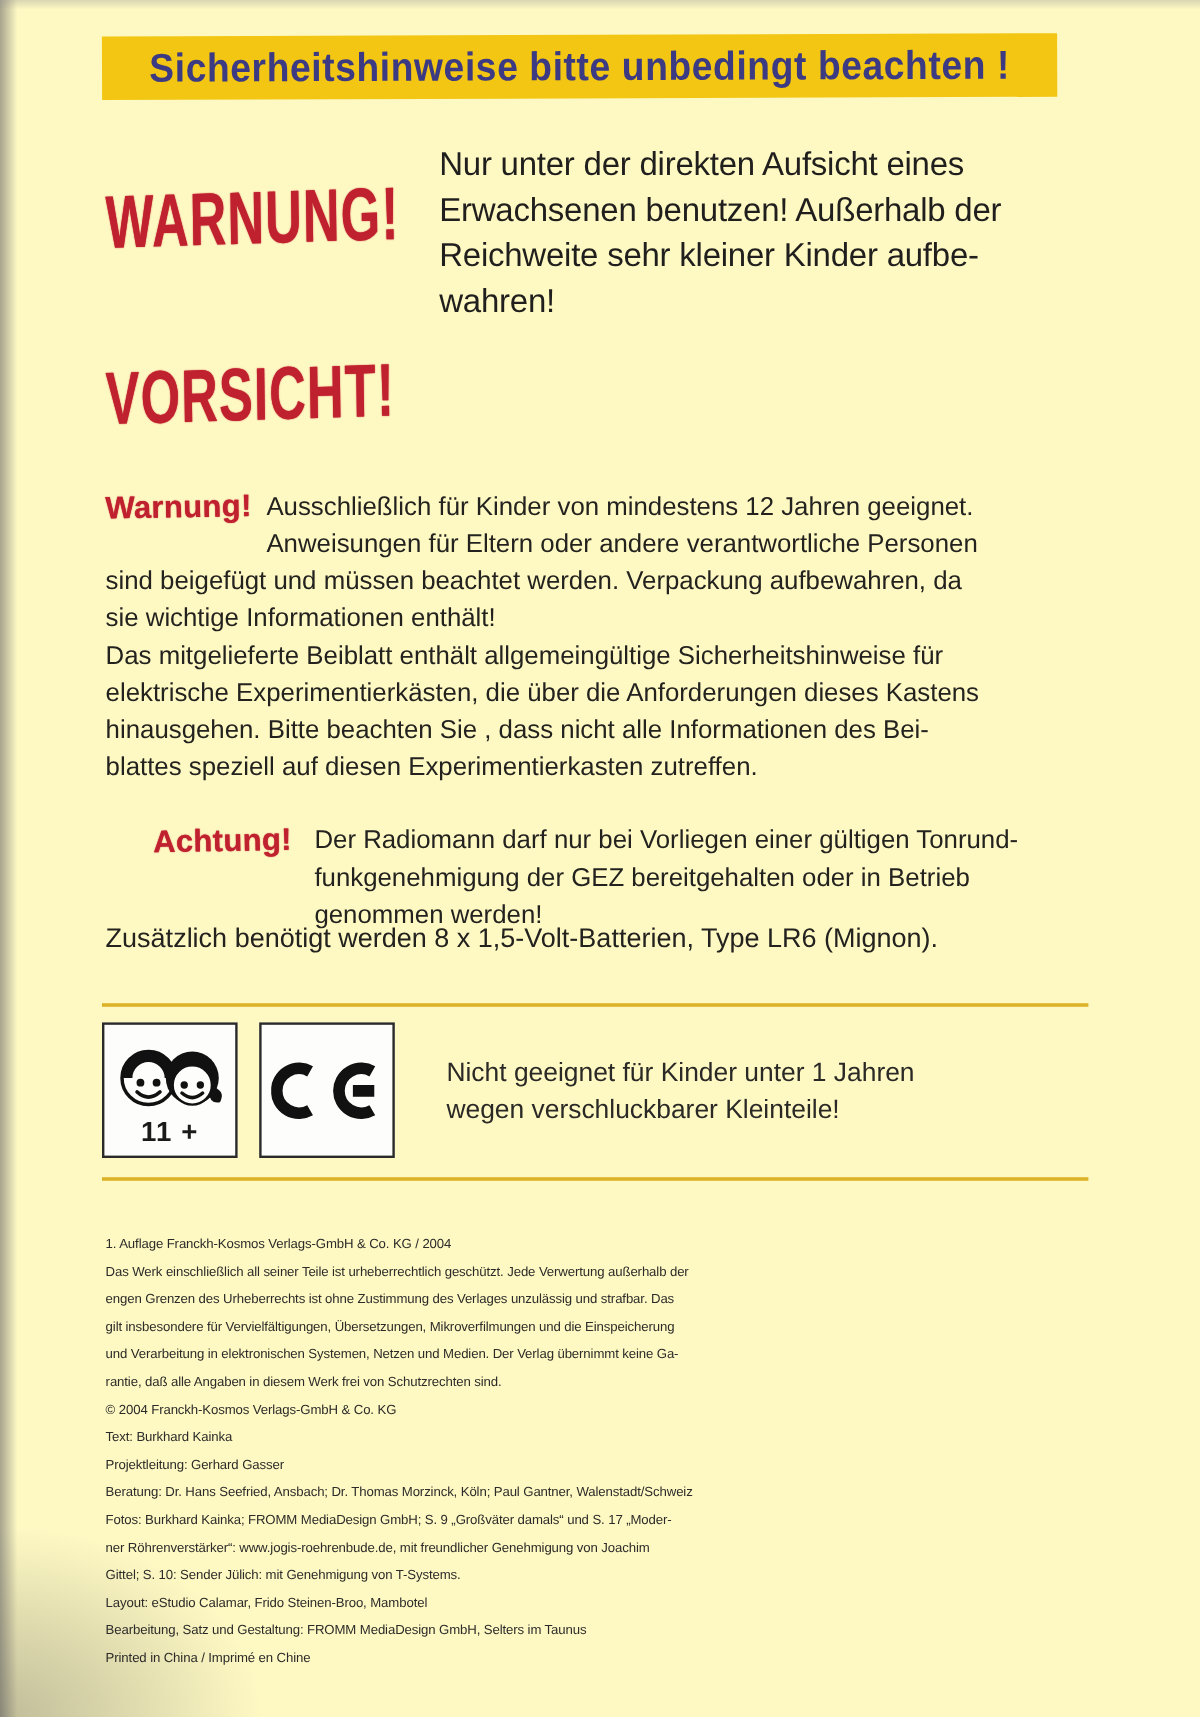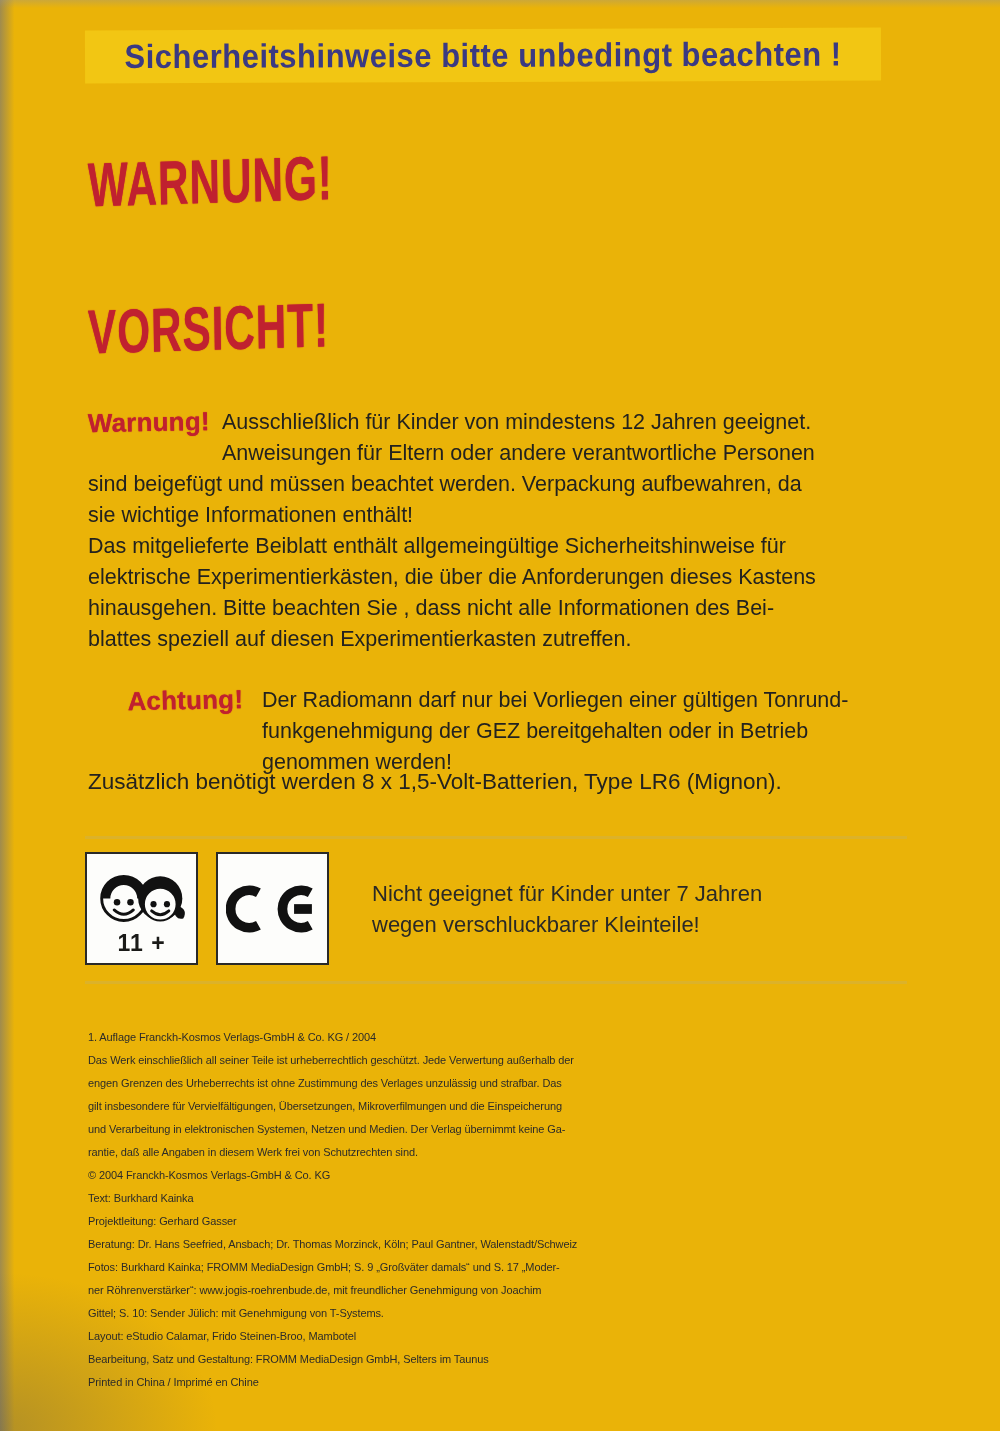--- a/index.html
+++ b/index.html
@@ -1,19 +1,19 @@
 <!DOCTYPE html>
 <html><head>
 <meta charset="utf-8">
 <style>
   html,body{margin:0;padding:0;background:#e8e6e0;}
   .page{
     position:relative;
     width:1000px;height:1431px;
-    background:#eab308;
+    background:#fef9c3;
     overflow:hidden;
     font-family:"Liberation Sans", sans-serif;
     color:#21201e;
   }
   
   .edge-left{position:absolute;left:0;top:0;bottom:0;width:16px;
     background:linear-gradient(90deg, rgba(120,118,114,.65), rgba(120,118,114,0) 90%);}
   .edge-top{position:absolute;left:0;top:0;right:0;height:8px;
     background:linear-gradient(180deg, rgba(150,148,144,.35), rgba(150,148,144,0));}
   .edge-corner{position:absolute;left:0;bottom:0;width:220px;height:160px;
@@ -97,20 +97,24 @@
   <div class="edge-corner"></div>
 
   <div class="banner">
     <span class="banner-text">Sicherheitshinweise bitte unbedingt beachten !</span>
   </div>
 
   <div class="warn-row row-warnung">
     <div class="label-col">
       <span class="big-label">WARNUNG!</span>
     </div>
+    <div class="big-text">Nur unter der direkten Aufsicht eines
+Erwachsenen benutzen! Außerhalb der
+Reichweite sehr kleiner Kinder aufbe-
+wahren!</div>
   </div>
 
   <div class="warn-row row-vorsicht">
     <div class="label-col">
       <span class="big-label">VORSICHT!</span>
     </div>
   </div>
 
   <div class="hang-block block-warnung2">
     <span class="hang-label h2">Warnung!</span>
@@ -158,21 +162,21 @@
 
     <div class="sym-box">
       <svg width="94" height="56" viewBox="0 0 116 64">
         <path d="M40,12 A23,23 0 1 0 40,52" fill="none" stroke="#111" stroke-width="12"></path>
         <path d="M104,12 A23,23 0 1 0 104,52" fill="none" stroke="#111" stroke-width="12"></path>
         <path d="M84,32 L106,32" fill="none" stroke="#111" stroke-width="12"></path>
       </svg>
     </div>
 
 
-    <div class="age-warning">Nicht geeignet für Kinder unter 7 Jahren
+    <div class="age-warning">Nicht geeignet für Kinder unter 1 Jahren
 wegen verschluckbarer Kleinteile!</div>
   </div>
 
   <div class="rule rule-2"></div>
 
   <div class="credits">1. Auflage Franckh-Kosmos Verlags-GmbH &amp; Co. KG / 2004
 Das Werk einschließlich all seiner Teile ist urheberrechtlich geschützt. Jede Verwertung außerhalb der
 engen Grenzen des Urheberrechts ist ohne Zustimmung des Verlages unzulässig und strafbar. Das
 gilt insbesondere für Vervielfältigungen, Übersetzungen, Mikroverfilmungen und die Einspeicherung
 und Verarbeitung in elektronischen Systemen, Netzen und Medien. Der Verlag  übernimmt keine Ga-

